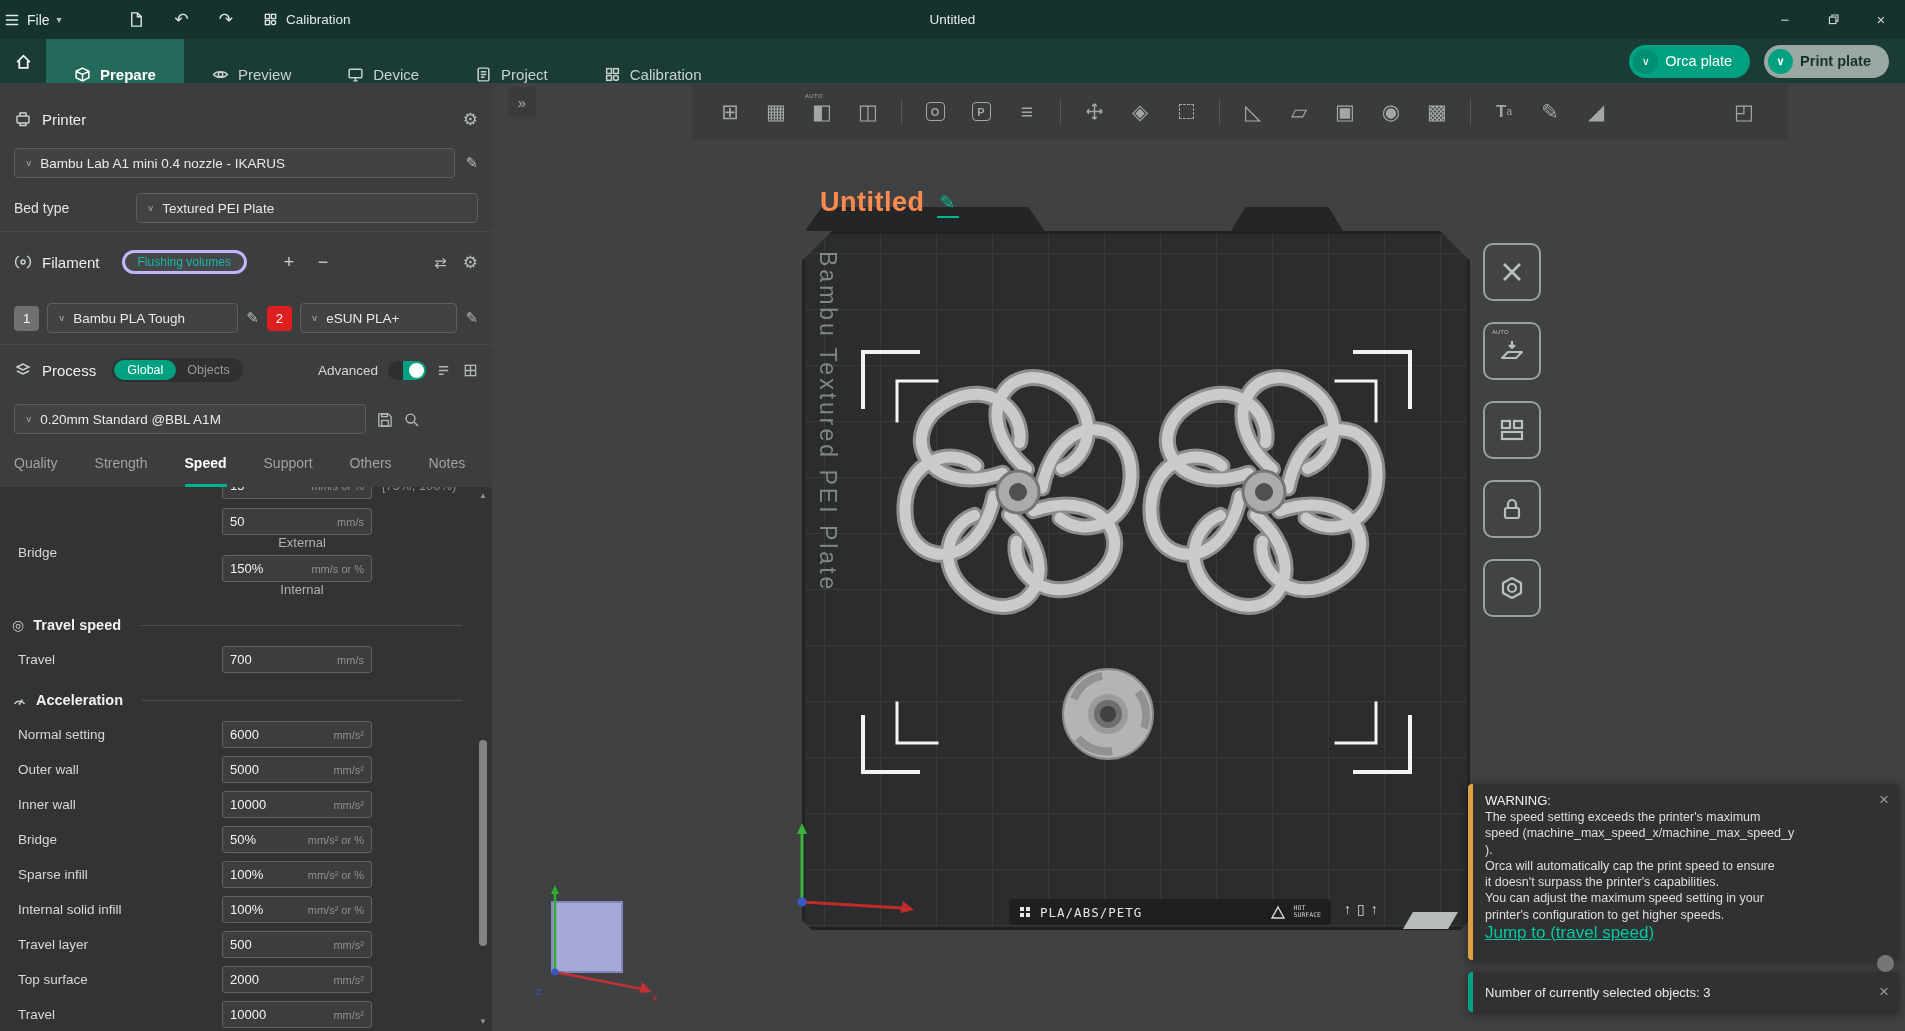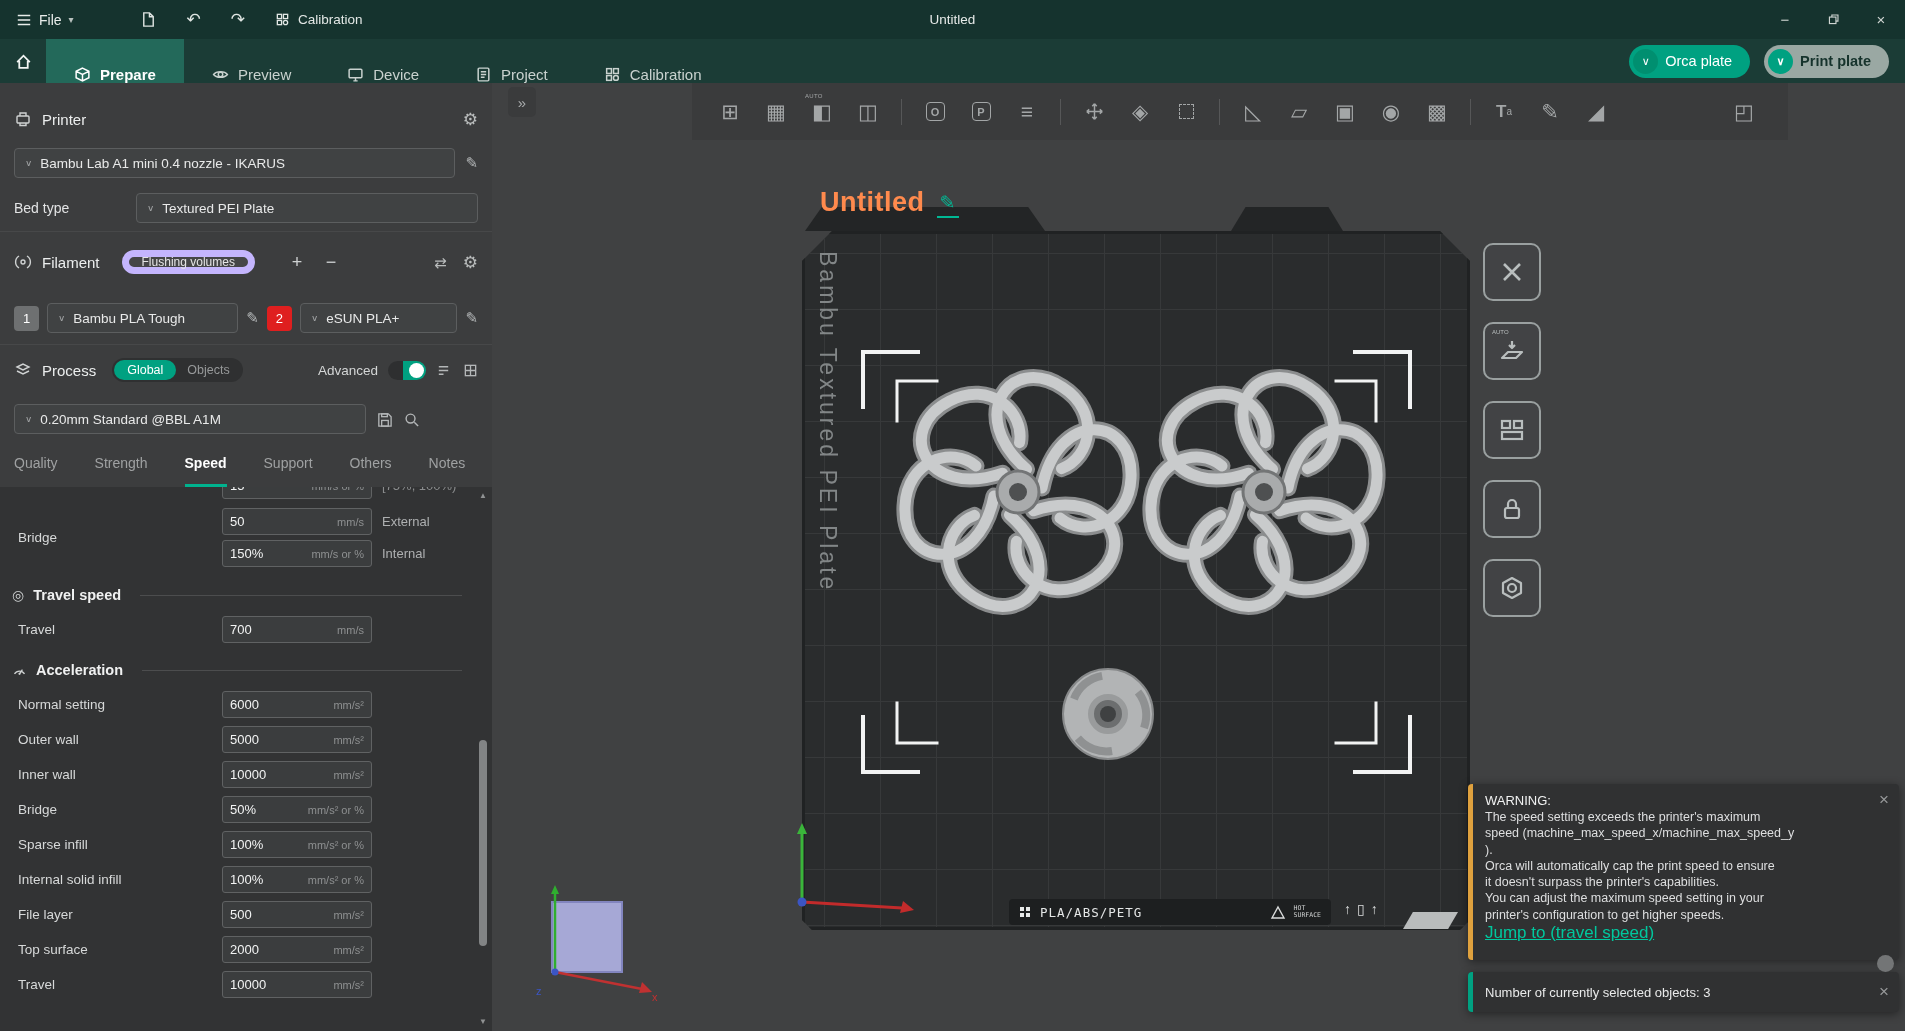--- a/index.html
+++ b/index.html
@@ -3,21 +3,21 @@
 <meta charset="utf-8">
 <style>
   *{margin:0;padding:0;box-sizing:border-box;}
   html,body{width:1905px;height:1031px;overflow:hidden;background:#2a2a2a;
     font-family:"Liberation Sans",sans-serif;}
   .app{position:absolute;inset:0;width:1905px;height:1031px;background:#404142;}
 
   
   .titlebar{position:absolute;left:0;top:0;width:100%;height:39px;background:#15332e;
     display:flex;align-items:center;color:#e8ecea;z-index:50;}
-  .tb-left{display:flex;align-items:center;gap:7px;padding-left:16px;font-size:14px;}
+  .tb-left{display:flex;align-items:center;gap:7px;padding-left:4px;font-size:14px;}
   .tb-left svg{display:block;}
   .tb-caret{font-size:10px;color:#b9c2bf;}
   .tb-icons{display:flex;align-items:center;gap:30px;margin-left:66px;color:#dfe5e2;}
   .tb-glyph{font-size:17px;line-height:1;}
   .tb-cal{display:flex;align-items:center;gap:8px;font-size:13.5px;color:#e2e7e5;}
   .tb-title{position:absolute;left:0;right:0;text-align:center;font-size:13.5px;color:#e6eae8;pointer-events:none;}
   .win-controls{margin-left:auto;display:flex;height:100%;}
   .win-btn{width:48px;height:100%;display:flex;align-items:center;justify-content:center;
     font-size:15px;color:#cfd5d2;}
 
@@ -51,22 +51,22 @@
   .select .sel-text{white-space:nowrap;overflow:hidden;text-overflow:ellipsis;}
   .row{display:flex;align-items:center;gap:10px;padding:0 14px;}
   .pencil{color:#b4b7b8;font-size:15px;}
   .h-printer{height:44px;}
   .r-printer{height:44px;}
   .r-printer .select{flex:1;}
   .r-bed{height:46px;}
   .r-bed .bed-label{width:112px;font-size:14px;color:#e3e4e5;}
   .r-bed .select{flex:1;}
   .h-filament{height:60px;}
-  .pill-sm{height:24px;padding:0 13px;border:7px solid #c4b5fd;border-radius:12px;background:#454647;
-    color:#e5e5e5;font-size:12px;display:flex;align-items:center;margin-left:12px;}
+  .pill-sm{height:24px;padding:0 13px;border:3px solid #c4b5fd;border-radius:12px;background:#454647;
+    color:#14b8a6;font-size:12px;display:flex;align-items:center;margin-left:12px;}
   .pm{width:24px;text-align:center;font-size:18px;color:#cfd2d2;}
   .pm.plus{margin-left:20px;}
   .r-filament{height:52px;gap:8px;}
   .chip{width:25px;height:25px;border-radius:4px;display:flex;align-items:center;justify-content:center;
     font-size:13px;color:#fff;flex:none;}
   .chip.gray{background:#6e7071;}
   .chip.red{background:#df1f1f;}
   .r-filament .select.f1{flex:1.25;}
   .r-filament .select.f2{flex:1;}
   .h-process{height:50px;}
@@ -91,21 +91,21 @@
   .srow{height:35px;display:flex;align-items:center;}
   .s-lbl{width:222px;padding-left:18px;font-size:13.5px;color:#d7d9d9;}
   .inputbox{width:150px;height:27px;background:#3b3d3e;border:1px solid #606263;border-radius:3px;
     display:flex;align-items:center;padding:0 7px;flex:none;}
   .inputbox .val{font-size:13px;color:#f2f3f3;flex:1;}
   .inputbox .unit{font-size:11px;color:#8e9091;white-space:nowrap;}
   .suffix{margin-left:10px;font-size:13px;color:#aeb0b1;}
   .suffix.dim{color:#8a8c8d;}
   .sgroup{display:flex;align-items:center;}
   .sgroup .gcol{display:flex;flex-direction:column;gap:5px;padding:5px 0;}
-  .sgroup .grow{display:flex;align-items:center;}
+  .sgroup .grow{display:flex;align-items:center;flex-direction:column;}
   .shead{height:34px;display:flex;align-items:center;gap:9px;padding-left:12px;margin-top:6px;}
   .shead .ic{color:#cfd2d2;font-size:14px;display:flex;align-items:center;}
   .shead .t{font-size:14.5px;font-weight:bold;color:#f0f1f1;white-space:nowrap;}
   .shead .line{flex:1;height:1px;background:#4c4d4e;margin:0 4px 0 10px;}
   .sb{position:absolute;right:2px;top:2px;bottom:2px;width:14px;}
   .sb .arrow{position:absolute;left:0;width:14px;height:14px;color:#909293;font-size:8px;
     text-align:center;line-height:14px;}
   .sb .arrow.up{top:0;} .sb .arrow.down{bottom:0;}
   .sb .thumb{position:absolute;left:3px;width:8px;border-radius:4px;background:#828485;top:251px;height:206px;}
 
@@ -503,21 +503,21 @@
           </div>
         </div>
         <div class="srow">
           <div class="s-lbl">Internal solid infill</div>
           <div class="inputbox">
             <span class="val">100%</span>
             <span class="unit">mm/s² or %</span>
           </div>
         </div>
         <div class="srow">
-          <div class="s-lbl">File layer</div>
+          <div class="s-lbl">Travel layer</div>
           <div class="inputbox">
             <span class="val">500</span>
             <span class="unit">mm/s²</span>
           </div>
         </div>
         <div class="srow">
           <div class="s-lbl">Top surface</div>
           <div class="inputbox">
             <span class="val">2000</span>
             <span class="unit">mm/s²</span>

